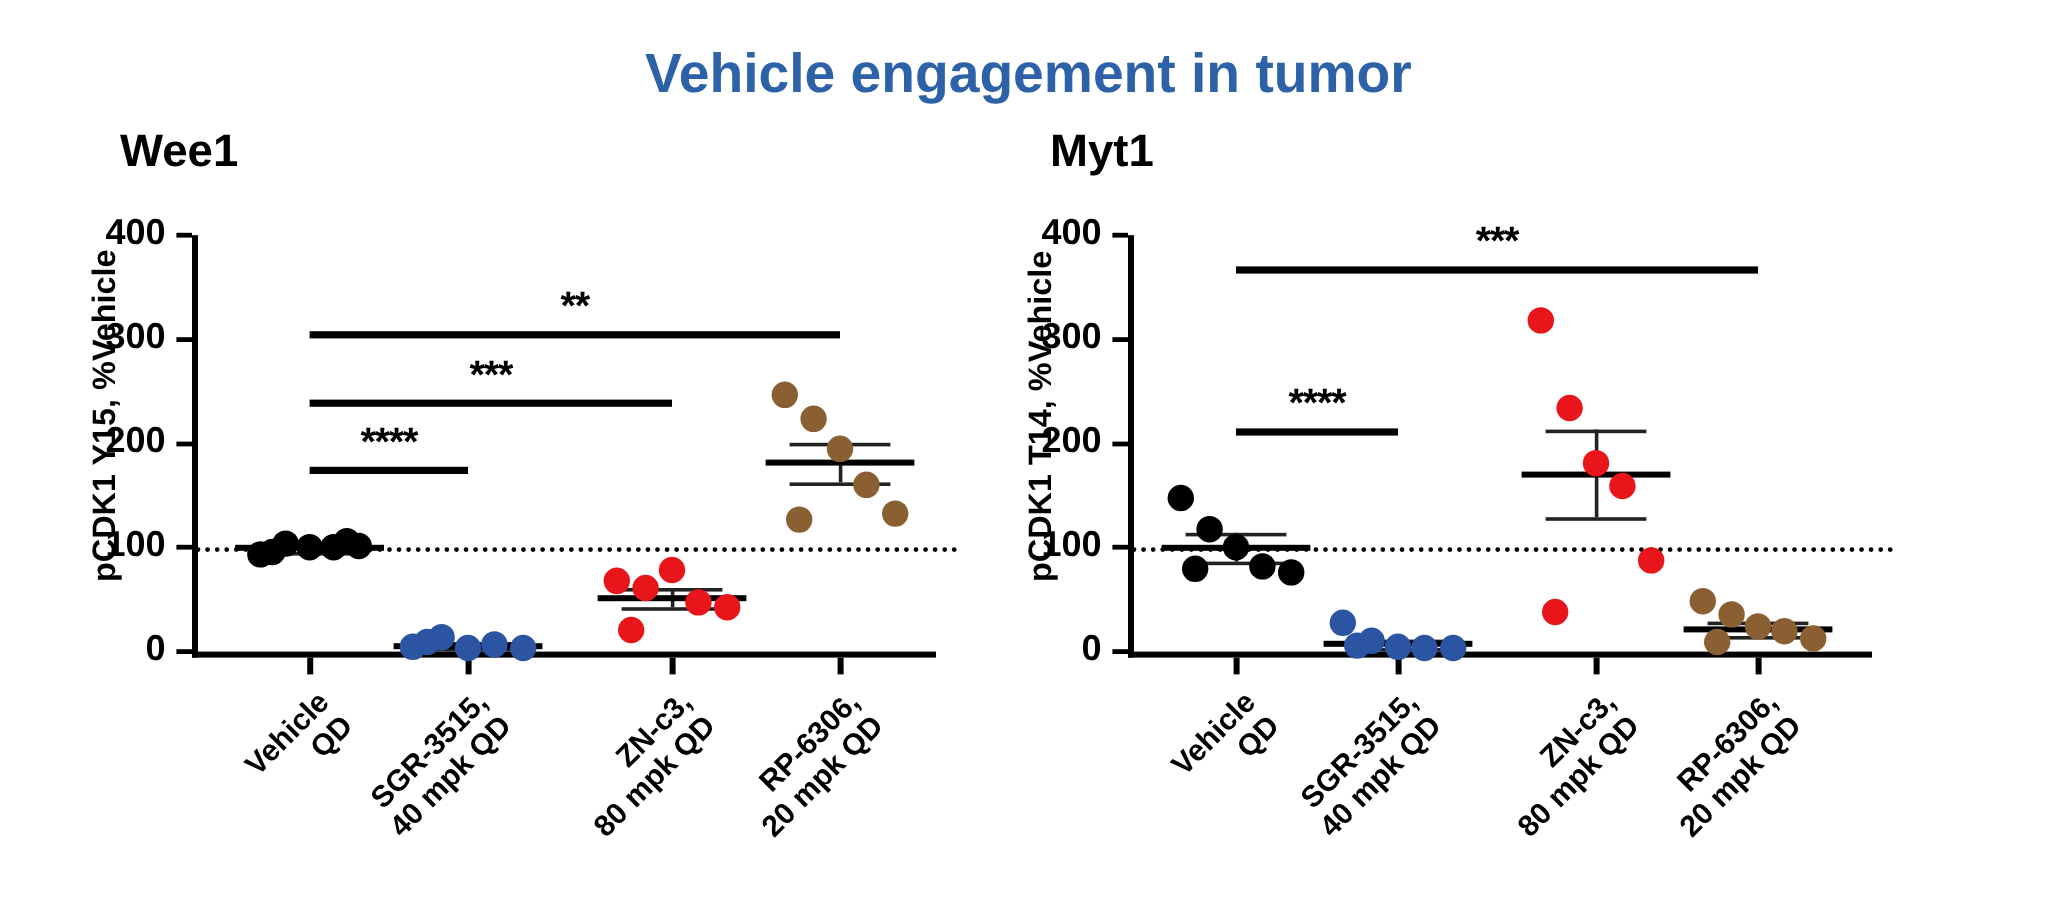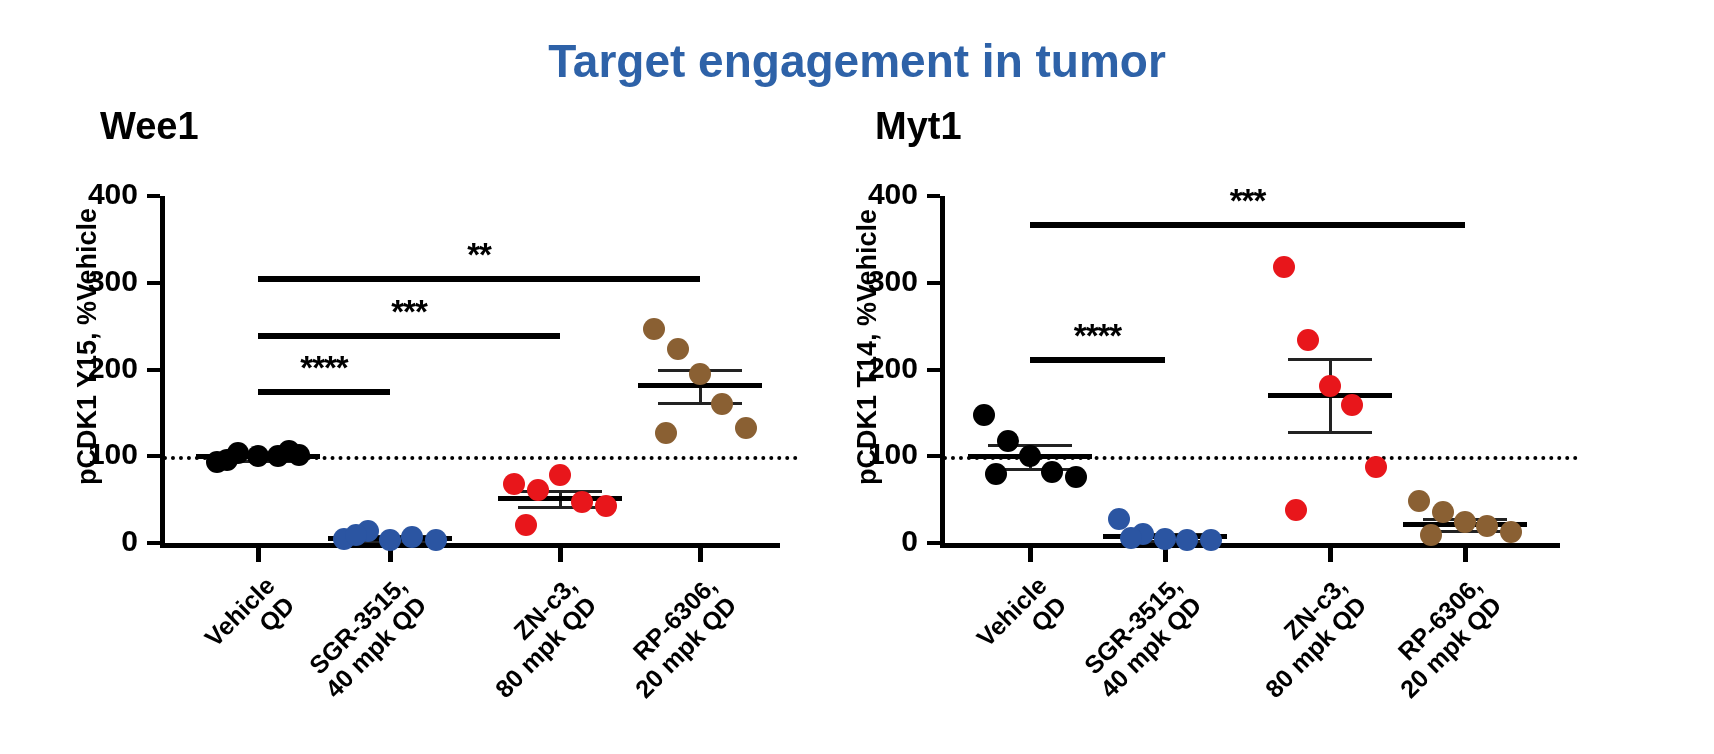--- a/index.html
+++ b/index.html
@@ -42,21 +42,21 @@
   .sigbar{position:absolute;background:#000;height:6px;}
   .sigstar{
     position:absolute;font-size:33px;font-weight:bold;color:#000;
     text-align:center;white-space:nowrap;letter-spacing:-1px;
   }
 </style>
 </head>
 <body>
 
 <div id="figure">
-  <div class="fig-title">Target engagement in tumor</div>
+  <div class="fig-title">Vehicle engagement in tumor</div>
 
   <div class="panel" id="panel-0">
       <div class="panel-title" style="left: 100px; top: 105px;">Wee1</div>
       <div class="ylabel" style="left: 72px; top: 485px;">pCDK1 Y15, %Vehicle</div>
       <div class="axis-v" style="left: 160px; top: 196px; height: 352px;"></div>
       <div class="axis-h" style="left: 160px; top: 543px; width: 620px;"></div>
       <div class="tick" style="left: 147px; top: 541px;"></div>
       <div class="ticklabel" style="left: 20px; top: 524px; width: 118px;">0</div>
       <div class="tick" style="left: 147px; top: 454.25px;"></div>
       <div class="ticklabel" style="left: 20px; top: 437.25px; width: 118px;">100</div>

